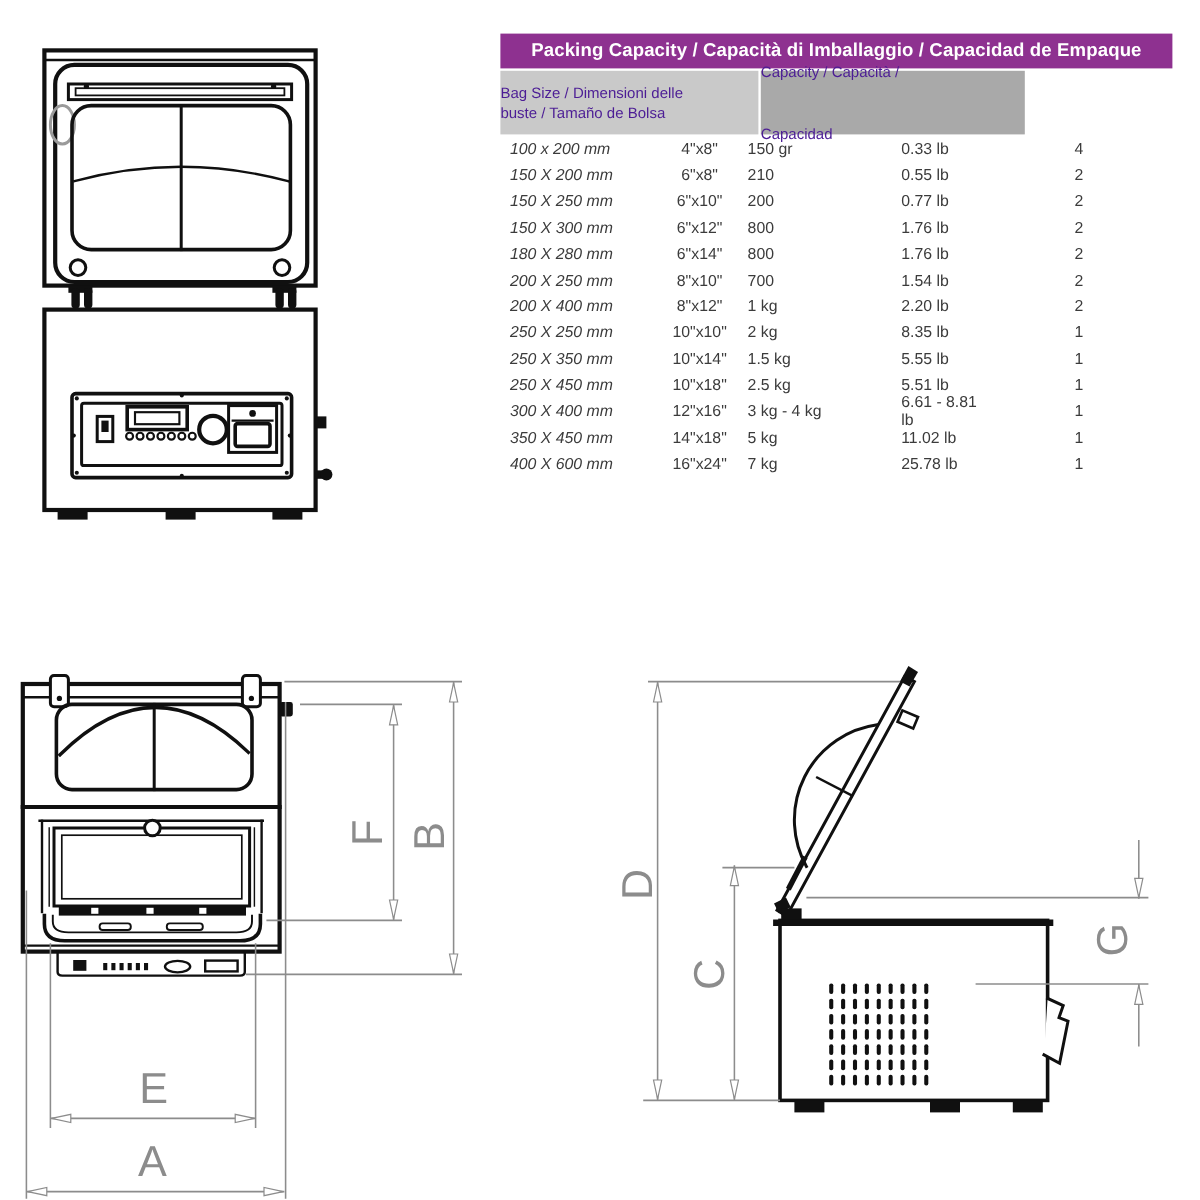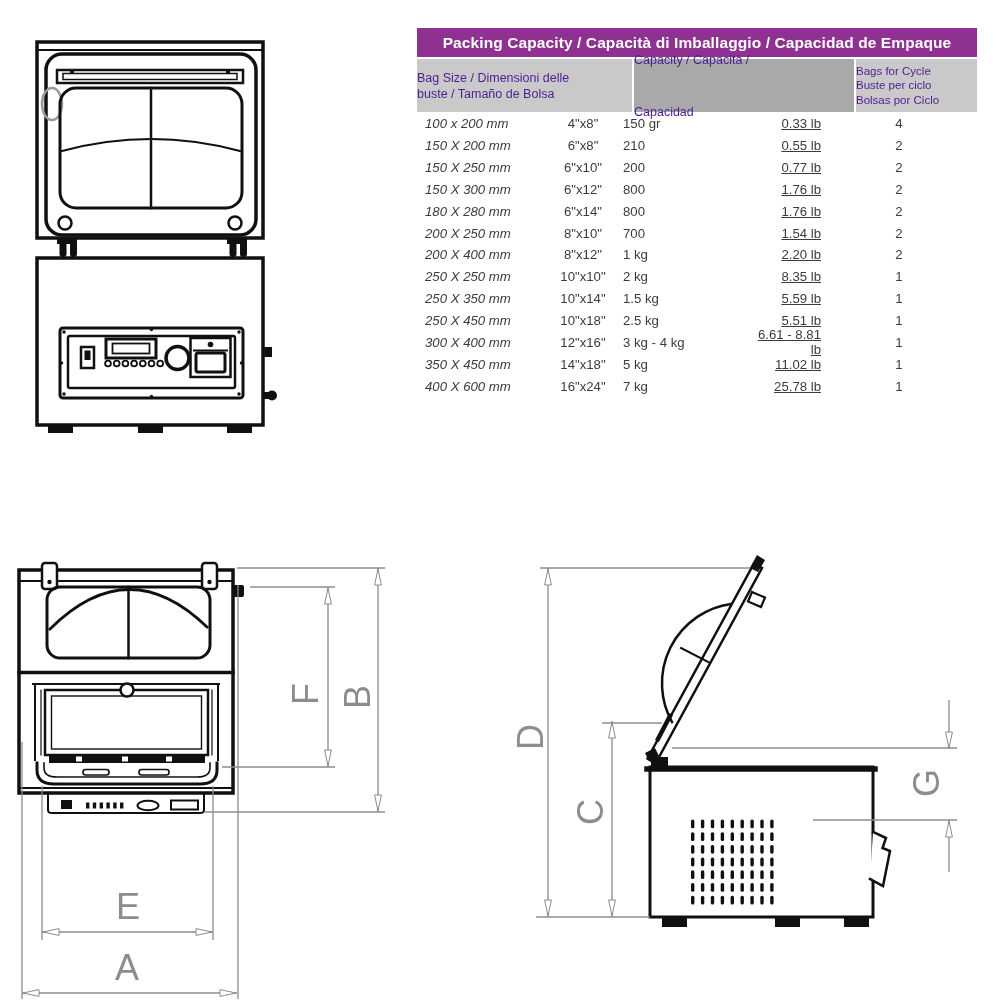--- a/index.html
+++ b/index.html
@@ -14,21 +14,21 @@
   .tbl-subheader{display:flex; gap:2px; margin-top:2px; height:53px;}
   .th{color:#4c1d95; text-align:left; display:flex; flex-direction:column; justify-content:center;}
   .th1{width:215px; background:var(--gray-light,#c9c9c9); font-size:12.5px; line-height:16px;}
   .th2{width:220px; background:var(--gray-dark,#a9a9a9); font-size:12.5px; line-height:16px;gap:36px;}
   .th3{flex:1; background:var(--gray-light,#c9c9c9); font-size:11.5px; line-height:14.5px;}
   .tbl-rows{margin-top:1px;}
   .row{display:flex; align-items:center; height:21.85px; font-size:13.2px; color:#3b3b3b;}
   .c-mm{width:118px; text-align:left; padding-left:8px;font-style:italic;}
   .c-in{width:80px; text-align:center;}
   .c-cap{width:128px; }
-  .c-lb{width:70px; text-align:right;text-decoration:underline;}
+  .c-lb{width:70px; text-align:left;}
   .c-bags{flex:1; text-align:center;}
 
   
   .dim-label{position:absolute; width:44px; height:44px; display:flex; align-items:center; justify-content:center;
              color:var(--dim-gray,#8c8c8c); font-size:36px; font-weight:300;}
   .dim-label.vert{transform:rotate(-90deg);}
 </style>
 </head>
 <body>
 
@@ -306,25 +306,20 @@
   <div class="tbl-title">Packing Capacity / Capacità di Imballaggio / Capacidad de Empaque</div>
   <div class="tbl-subheader">
     <div class="th th1">
           <div>Bag Size / Dimensioni delle</div>
           <div>buste / Tamaño de Bolsa</div>
         </div>
     <div class="th th2">
           <div>Capacity / Capacità /</div>
           <div>Capacidad</div>
         </div>
-    <div class="th th3">
-          <div>Bags for Cycle</div>
-          <div>Buste per ciclo</div>
-          <div>Bolsas por Ciclo</div>
-        </div>
   </div>
   <div class="tbl-rows">
   <div class="row">
     <span class="c-mm">100 x 200 mm</span>
     <span class="c-in">4"x8"</span>
     <span class="c-cap">150 gr</span>
     <span class="c-lb">0.33 lb</span>
     <span class="c-bags">4</span>
   </div>
 
@@ -381,21 +376,21 @@
     <span class="c-in">10"x10"</span>
     <span class="c-cap">2 kg</span>
     <span class="c-lb">8.35 lb</span>
     <span class="c-bags">1</span>
   </div>
 
   <div class="row">
     <span class="c-mm">250 X 350 mm</span>
     <span class="c-in">10"x14"</span>
     <span class="c-cap">1.5 kg</span>
-    <span class="c-lb">5.59 lb</span>
+    <span class="c-lb">5.55 lb</span>
     <span class="c-bags">1</span>
   </div>
 
   <div class="row">
     <span class="c-mm">250 X 450 mm</span>
     <span class="c-in">10"x18"</span>
     <span class="c-cap">2.5 kg</span>
     <span class="c-lb">5.51 lb</span>
     <span class="c-bags">1</span>
   </div>

